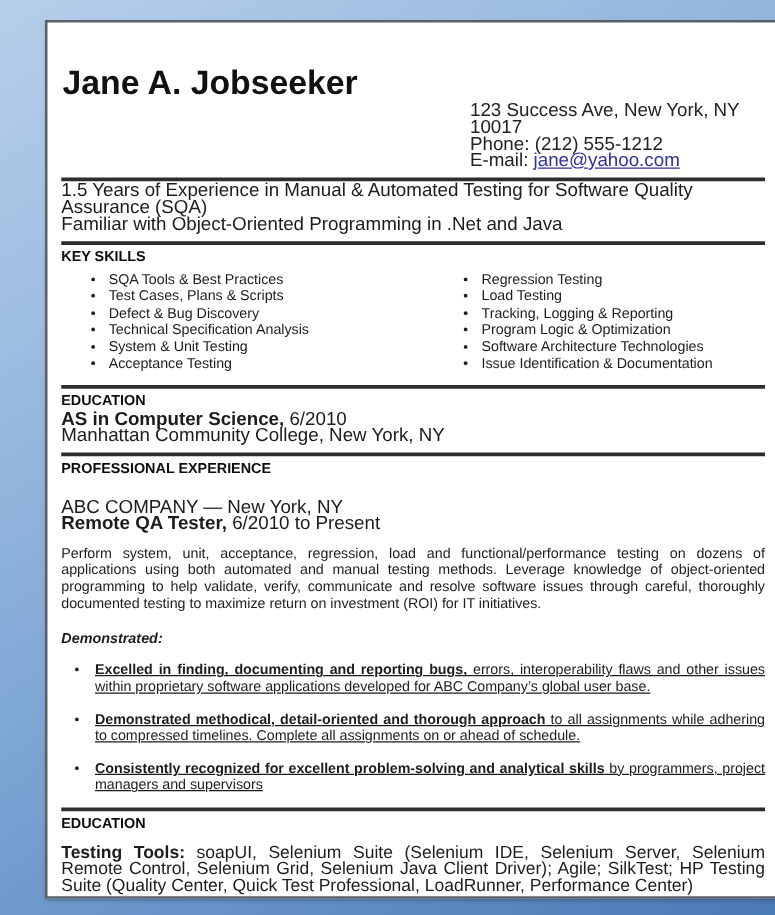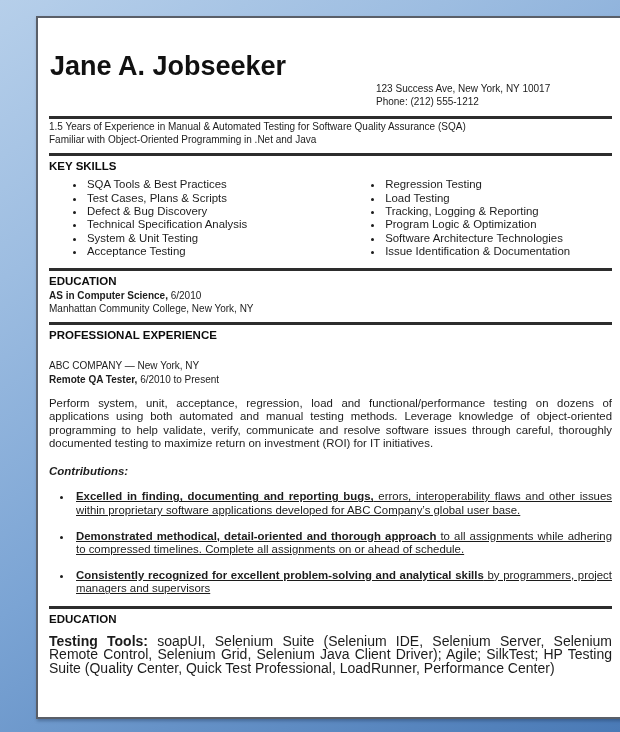--- a/index.html
+++ b/index.html
@@ -19,21 +19,21 @@
   .name{
     margin:33px 0 0 1px;font-size:27px;font-weight:bold;color:#111;
     letter-spacing:0;line-height:30px;
   }
   .contact{
     margin:1px 0 0 327px;font-size:11px;line-height:13.5px;color:#222;
   }
   .link{color:#30309c;text-decoration:underline;cursor:pointer;}
   .rule{border:0;border-top:3px solid #2d2d2d;margin:7px 0 0 0;}
   .sec-head{font-size:11.5px;font-weight:bold;color:#0d0d0d;margin:3px 0 1px 0;line-height:14px;}
-  .line{font-size:10px;line-height:13.3px;}
+  .line{font-size:15px;line-height:13.3px;}
   .summary-block{margin:1px 0 4px 0;}
   .skills{display:flex;margin:5px 0 9px 0;gap:40px;}
   .skills .col{box-sizing:border-box;}
   .skills .col.left{width:53%;}
   .skills .col.right{width:47%;}
   ul.dotlist{margin:0;padding-left:37px;list-style:disc;}
   ul.dotlist li{font-size:11.4px;line-height:13.4px;padding-left:1px;}
   .skills .col.right ul.dotlist{padding-left:18px;}
   .edu-block{margin:1px 0 5px 0;}
   b,.bold{font-weight:bold;}
@@ -50,20 +50,23 @@
 </style>
 </head>
 <body>
 
 <div class="page">
 
   <h1 class="name">Jane A. Jobseeker</h1>
   <div class="contact">
     <div class="line">123 Success Ave, New York, NY 10017</div>
     <div class="line">Phone: (212) 555-1212</div>
+    <div class="line">
+      <span>E-mail: </span><span class="link">jane@yahoo.com</span>
+    </div>
   </div>
 
   <hr class="rule">
   <div class="summary-block">
     <div class="line">1.5 Years of Experience in Manual &amp; Automated Testing for Software Quality Assurance (SQA)</div>
     <div class="line">Familiar with Object-Oriented Programming in .Net and Java</div>
   </div>
 
   <hr class="rule">
   <div class="sec-head">KEY SKILLS</div>
@@ -99,21 +102,21 @@
     <div class="line">Manhattan Community College, New York, NY</div>
   </div>
 
   <hr class="rule">
   <div class="sec-head">PROFESSIONAL EXPERIENCE</div>
   <div class="line exp-company">ABC COMPANY — New York, NY</div>
   <div class="line">
     <span class="bold">Remote QA Tester,</span><span> 6/2010 to Present</span>
   </div>
   <p class="para">Perform system, unit, acceptance, regression, load and functional/performance testing on dozens of applications using both automated and manual testing methods. Leverage knowledge of object-oriented programming to help validate, verify, communicate and resolve software issues through careful, thoroughly documented testing to maximize return on investment (ROI) for IT initiatives.</p>
-  <div class="contrib">Contributions:</div>
+  <div class="contrib">Demonstrated:</div>
   <ul class="contrib-list">
     <li>
       <span class="bold">Excelled in finding, documenting and reporting bugs,</span><span> errors, interoperability flaws and other issues within proprietary software applications developed for ABC Company’s global user base.</span>
     </li>
     <li>
       <span class="bold">Demonstrated methodical, detail-oriented and thorough approach</span><span> to all assignments while adhering to compressed timelines. Complete all assignments on or ahead of schedule.</span>
     </li>
     <li>
       <span class="bold">Consistently recognized for excellent problem-solving and analytical skills</span><span> by programmers, project managers and supervisors</span>
     </li>

